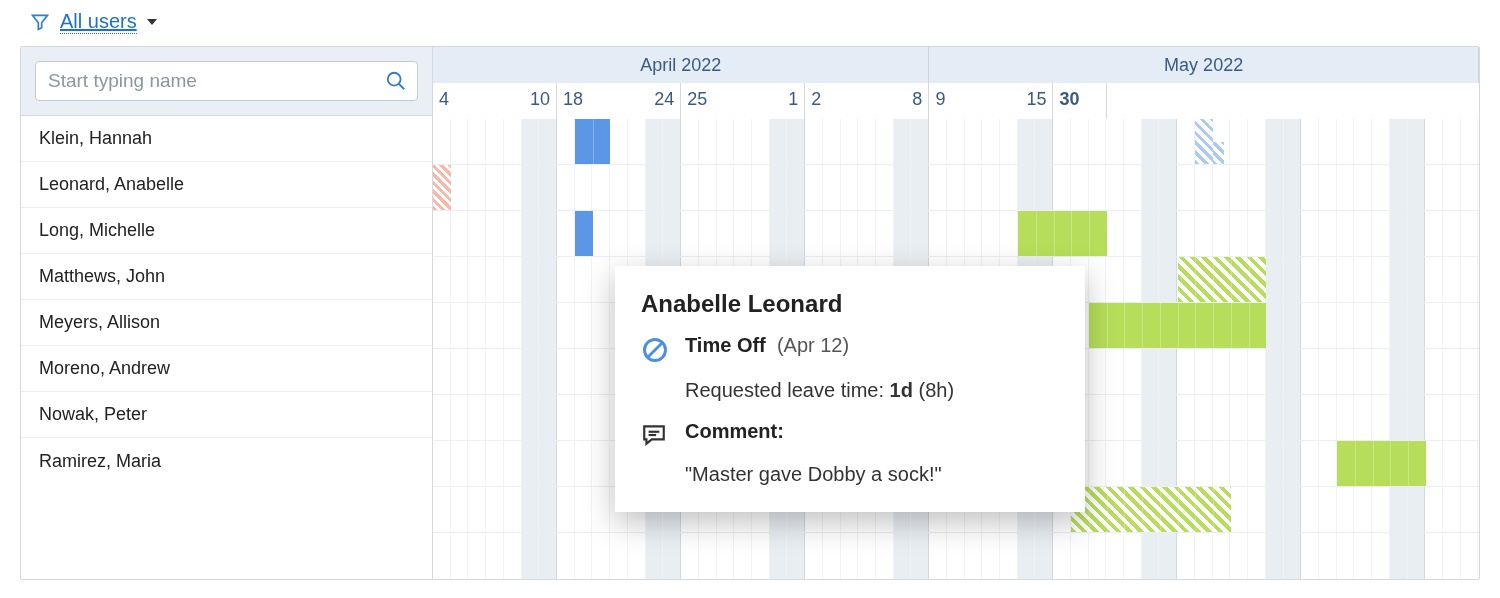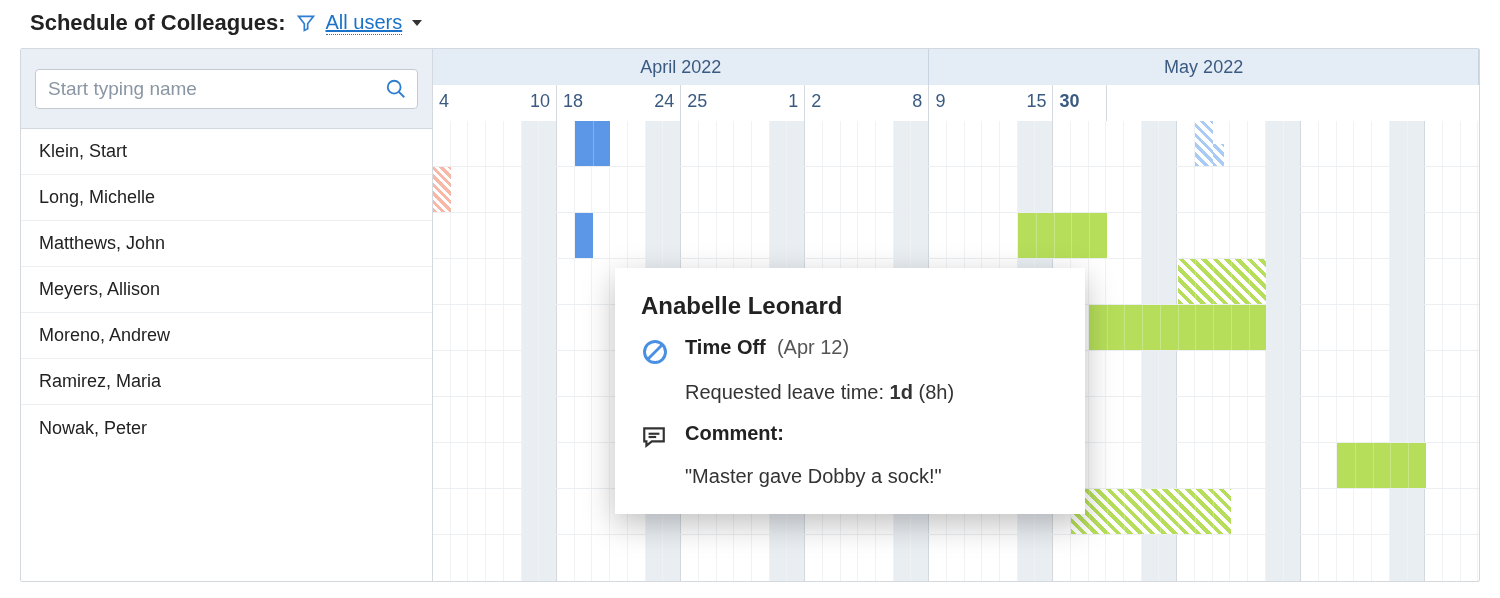--- a/index.html
+++ b/index.html
@@ -8,21 +8,21 @@
 
   .header { display:flex; align-items:center; gap:10px; margin: 0 0 12px 10px; }
   .header-title { font-weight:700; font-size:22px; color:#222; }
   .filter-icon svg { width:20px; height:20px; display:block; }
   .filter-link { color:#1a73c8; font-size:20px; text-decoration:underline; border-bottom:1px dotted #1a73c8; cursor:pointer; display:inline-flex; align-items:center; gap:6px;}
   .caret { width:0; height:0; border-left:5px solid transparent; border-right:5px solid transparent; border-top:6px solid #333; display:inline-block; }
 
   .schedule-wrap { position:relative; }
   .schedule { display:flex; border:1px solid #d3d9df; border-radius:2px; overflow:hidden; }
   .sidebar { width:412px; flex:0 0 412px; border-right:1px solid #d3d9df; background:#fff;}
-  .search-area { height:80px; background:#eaeff5; border-bottom:1px solid #d3d9df; display:flex; align-items:center; padding:0 14px; }
+  .search-area { height:69px; background:#eaeff5; border-bottom:1px solid #d3d9df; display:flex; align-items:center; padding:0 14px; }
   .search-box { flex:1; height:40px; border:1px solid #c2cbd4; border-radius:4px; background:#fff; display:flex; align-items:center; padding:0 10px 0 6px; }
   .search-box input { flex:1; border:none; outline:none; font-size:19px; color:#555; background:transparent; padding-left:6px;}
   .search-box input::placeholder { color:#8a96a3; }
   .search-box .search-icon svg { width:22px; height:22px; display:block; }
   .emp-list { }
   .emp-row { height:46px; border-bottom:1px solid #eceff2; display:flex; align-items:center; padding-left:18px; font-size:18px; color:#222;}
   .emp-row:last-child { border-bottom:none; }
 
   .grid { flex:1; position:relative; overflow:hidden; }
   .grid-header { height:72px; border-bottom:1px solid #d3d9df; background:#e4ecf5; position:relative; }
@@ -55,21 +55,20 @@
   .tt-row { display:flex; align-items:flex-start; gap:16px; }
   .tt-row .icon { width:28px; flex:0 0 28px; margin-top:2px;}
   .tt-label { font-weight:700; }
   .tt-sub { margin-left:44px; margin-top:10px; font-size:20px; color:#333;}
   .tt-gap { height:18px; }
 </style>
 </head>
 <body>
 
 <div class="header">
-  <span class="header-title">Schedule of Colleagues:</span>
   <span class="filter-icon">
     <svg viewBox="0 0 24 24" fill="none" stroke="#2f7dd1" stroke-width="2">
         <path d="M3 4h18l-7 9v6l-4 2v-8z"></path>
       </svg>
   </span>
   <span class="filter-link">
     <span>All users</span>
   </span>
   <span class="caret"></span>
 </div>
@@ -83,27 +82,28 @@
         <input type="text" placeholder="Start typing name" style="">
         <span class="search-icon">
           <svg viewBox="0 0 24 24" fill="none" stroke="#2f7dd1" stroke-width="2">
                 <circle cx="10" cy="10" r="7"></circle>
                 <line x1="21" y1="21" x2="15" y2="15"></line>
               </svg>
         </span>
       </div>
     </div>
     <div class="emp-list" id="emp-list">
-          <div class="emp-row">Klein, Start</div>
+          <div class="emp-row">Klein, Hannah</div>
+          <div class="emp-row">Leonard, Anabelle</div>
           <div class="emp-row">Long, Michelle</div>
           <div class="emp-row">Matthews, John</div>
           <div class="emp-row">Meyers, Allison</div>
           <div class="emp-row">Moreno, Andrew</div>
+          <div class="emp-row">Nowak, Peter</div>
           <div class="emp-row">Ramirez, Maria</div>
-          <div class="emp-row">Nowak, Peter</div>
         </div>
   </div>
 
   <div class="grid">
     <div class="grid-header">
       <div class="month-row" id="month-row">
             <div class="month-cell" style="flex: 0 0 47.4496%; width: 47.4496%; text-align: right;">April 2022</div>
             <div class="month-cell" style="flex: 0 0 52.5504%; width: 52.5504%;">May 2022</div>
           </div>
       <div class="week-row" id="week-row">

